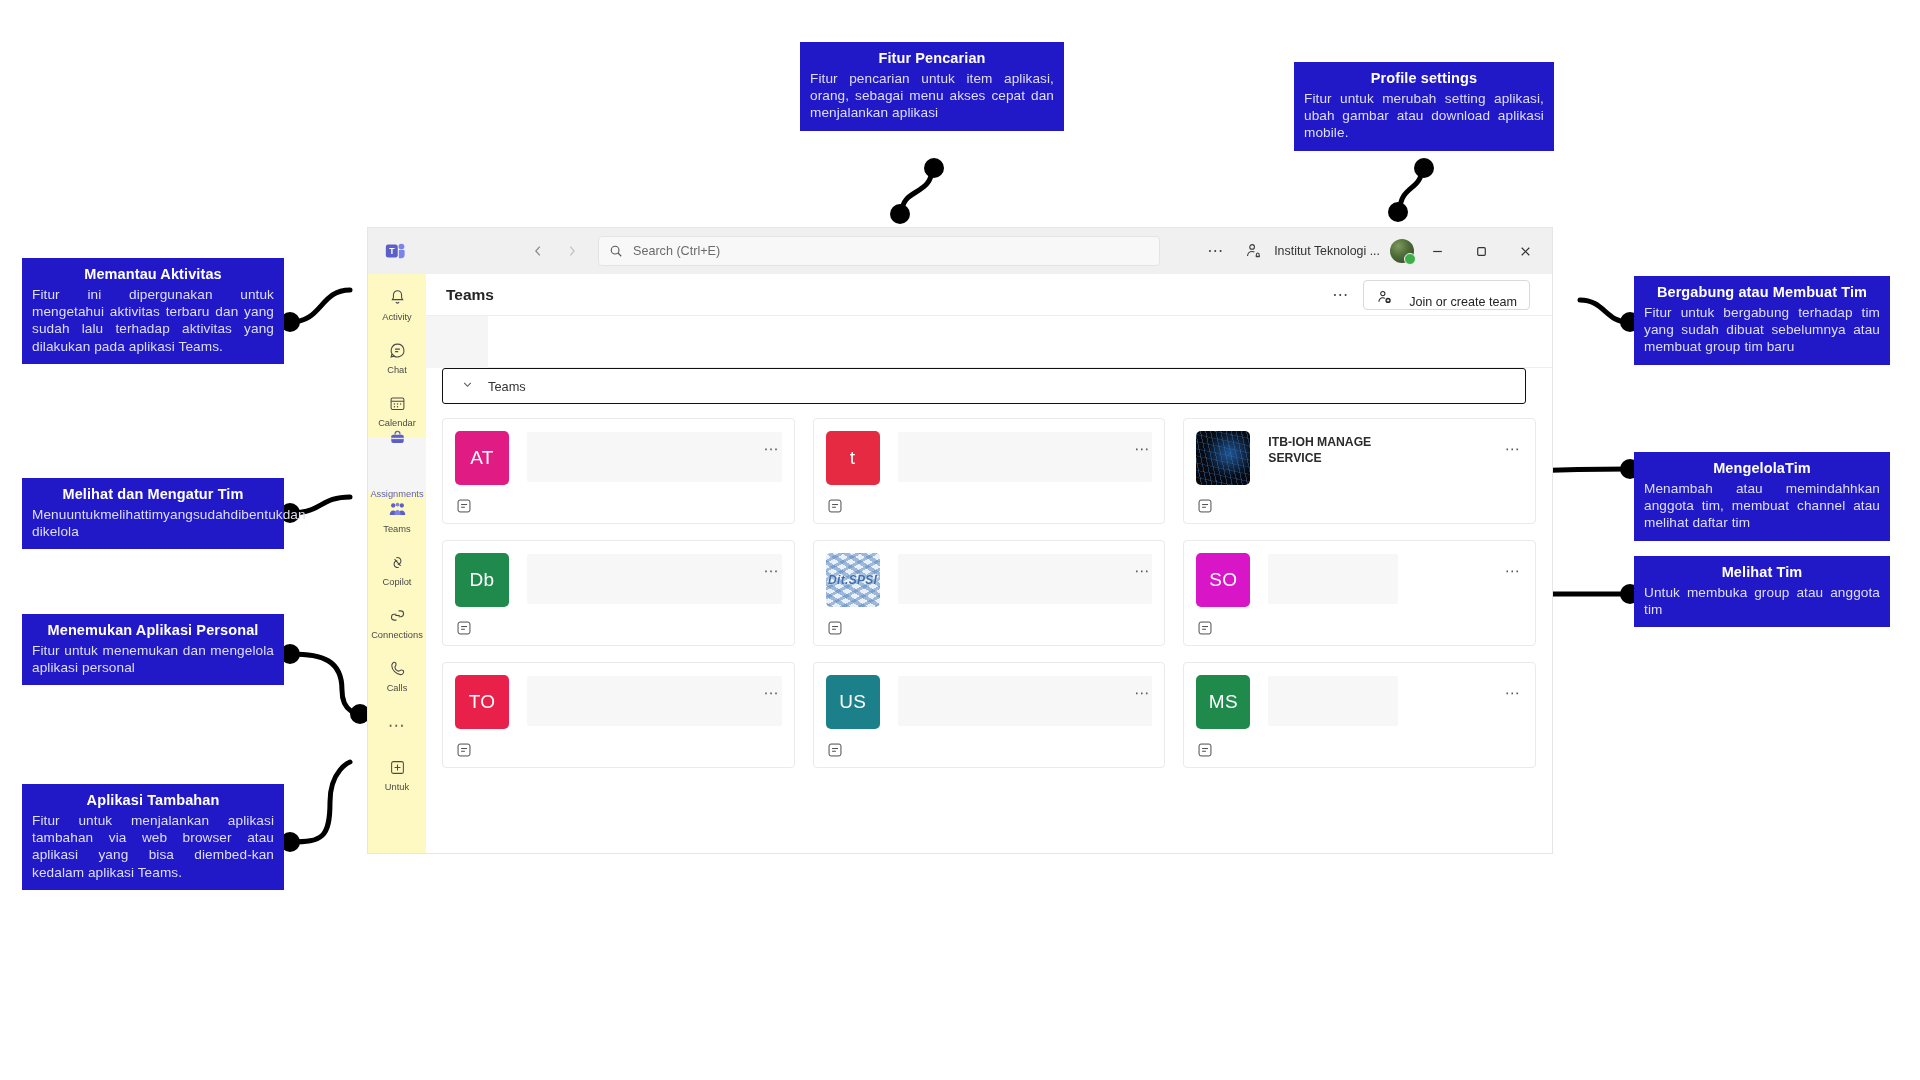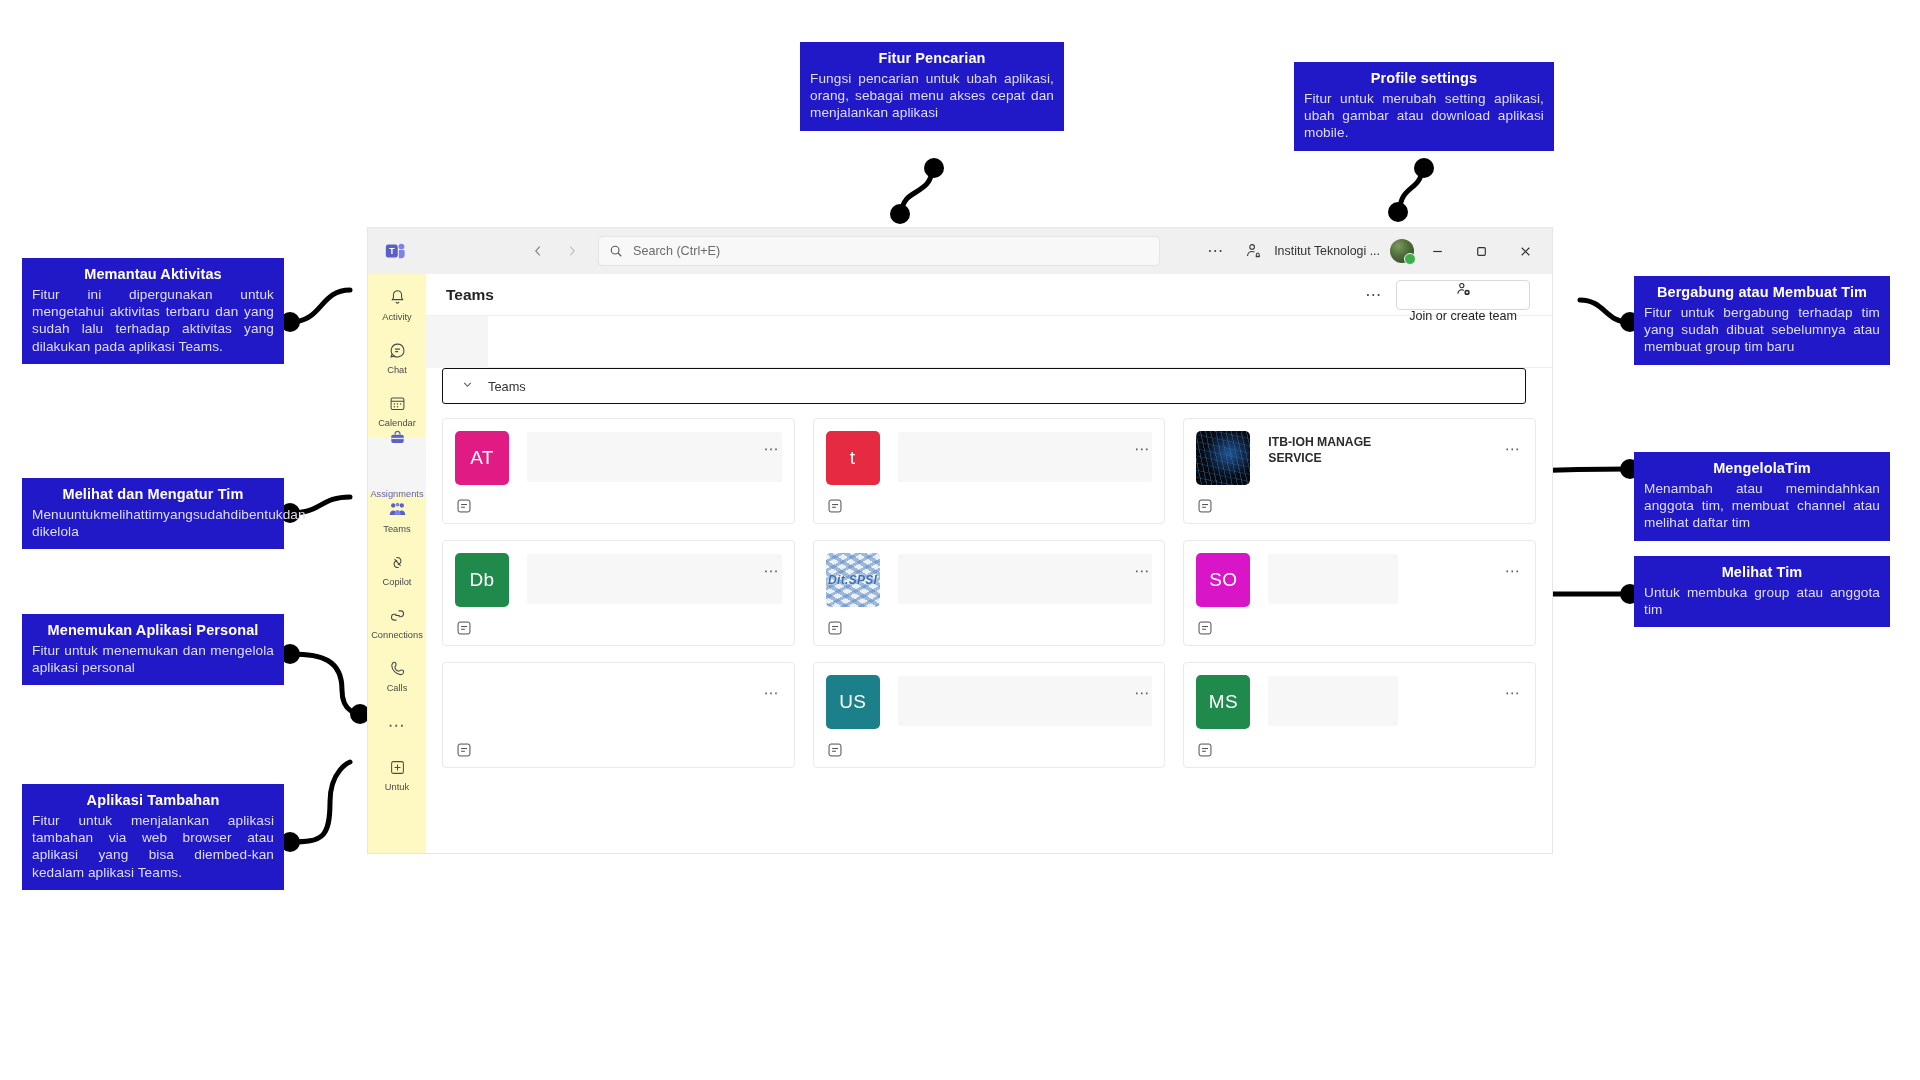--- a/index.html
+++ b/index.html
@@ -124,24 +124,24 @@
   .main { flex: 1; background: #ffffff; display:flex; flex-direction: column; min-width: 0; }
   .main-head {
     height: 42px; display:flex; align-items:center;
     padding: 0 22px 0 20px;
     border-bottom: 1px solid #eeeeee;
   }
   .main-title { font-size: 15.5px; font-weight: bold; color: #242424; }
   .head-right { margin-left:auto; display:flex; align-items:center; gap: 10px; }
   .head-ellipsis { color:#4a4a4a; font-size:16px; letter-spacing:1px; line-height:8px; padding: 0 4px; }
   .join-btn {
-    display:flex; align-items:center; gap:8px;
+    display:flex; align-items:flex-end; gap:16px;
     height: 30px; padding: 0 12px;
     border: 1px solid #d9d9d9; border-radius: 4px;
-    background:#ffffff; font-size: 12.6px; color:#242424; white-space:nowrap;flex-direction:column;
+    background:#ffffff; font-size: 12.6px; color:#242424; white-space:nowrap;
   }
   .sub-strip { height: 52px; display:flex; }
   .sub-strip .ghost-tab { width: 62px; background:#f5f5f5; }
   .sub-strip .ghost-rest { flex:1; border-bottom: 1px solid #efefef; }
 
   .teams-expander {
     margin: 0 26px 0 16px;
     height: 36px;
     border: 1px solid #111111;
     border-radius: 3px;
@@ -241,21 +241,21 @@
       <circle cx="1630" cy="322" r="10"></circle>
       <circle cx="1630" cy="469" r="10"></circle>
         <circle cx="1378" cy="477" r="10"></circle>
       <circle cx="1630" cy="594" r="10"></circle>
         <circle cx="1212" cy="518" r="10"></circle>
     </g>
   </svg>
 
   <div class="callout c-center" style="left:800px; top:42px; width:264px;">
     <span class="c-title">Fitur Pencarian</span>
-    <span class="c-body">Fungsi pencarian untuk ubah aplikasi, orang, sebagai menu akses cepat dan menjalankan aplikasi</span>
+    <span class="c-body">Fitur pencarian untuk item aplikasi, orang, sebagai menu akses cepat dan menjalankan aplikasi</span>
   </div>
 
   <div class="callout c-center" style="left:1294px; top:62px; width:260px;">
     <span class="c-title">Profile settings</span>
     <span class="c-body">Fitur untuk merubah setting aplikasi, ubah gambar atau download aplikasi mobile.</span>
   </div>
 
   <div class="callout" style="left:22px; top:258px; width:262px;">
     <span class="c-title">Memantau Aktivitas</span>
     <span class="c-body">Fitur ini dipergunakan untuk mengetahui aktivitas terbaru dan yang sudah lalu terhadap aktivitas yang dilakukan pada aplikasi Teams.</span>
@@ -561,20 +561,24 @@
                   <div class="team-logo" style="background: rgb(217, 22, 199);">SO</div>
                   <div class="team-name-redact narrow"></div>
                 </div>
                 <div class="card-ellipsis">⋯</div>
                 <div class="card-foot"><span><svg class="note-icon" viewBox="0 0 20 20" fill="none" stroke="#4a4a4a" stroke-width="1.1">
                       <rect x="3.4" y="3.4" width="13.2" height="13.2" rx="2.2"></rect>
                       <path d="M6.8 8.4h6.6M6.8 11.4h4.2"></path>
                     </svg></span></div>
               </div>
               <div class="team-card">
+                <div class="card-top">
+                  <div class="team-logo" style="background: rgb(232, 32, 74);">TO</div>
+                  <div class="team-name-redact"></div>
+                </div>
                 <div class="card-ellipsis">⋯</div>
                 <div class="card-foot"><span><svg class="note-icon" viewBox="0 0 20 20" fill="none" stroke="#4a4a4a" stroke-width="1.1">
                       <rect x="3.4" y="3.4" width="13.2" height="13.2" rx="2.2"></rect>
                       <path d="M6.8 8.4h6.6M6.8 11.4h4.2"></path>
                     </svg></span></div>
               </div>
               <div class="team-card">
                 <div class="card-top">
                   <div class="team-logo" style="background: rgb(27, 128, 137);">US</div>
                   <div class="team-name-redact"></div>

